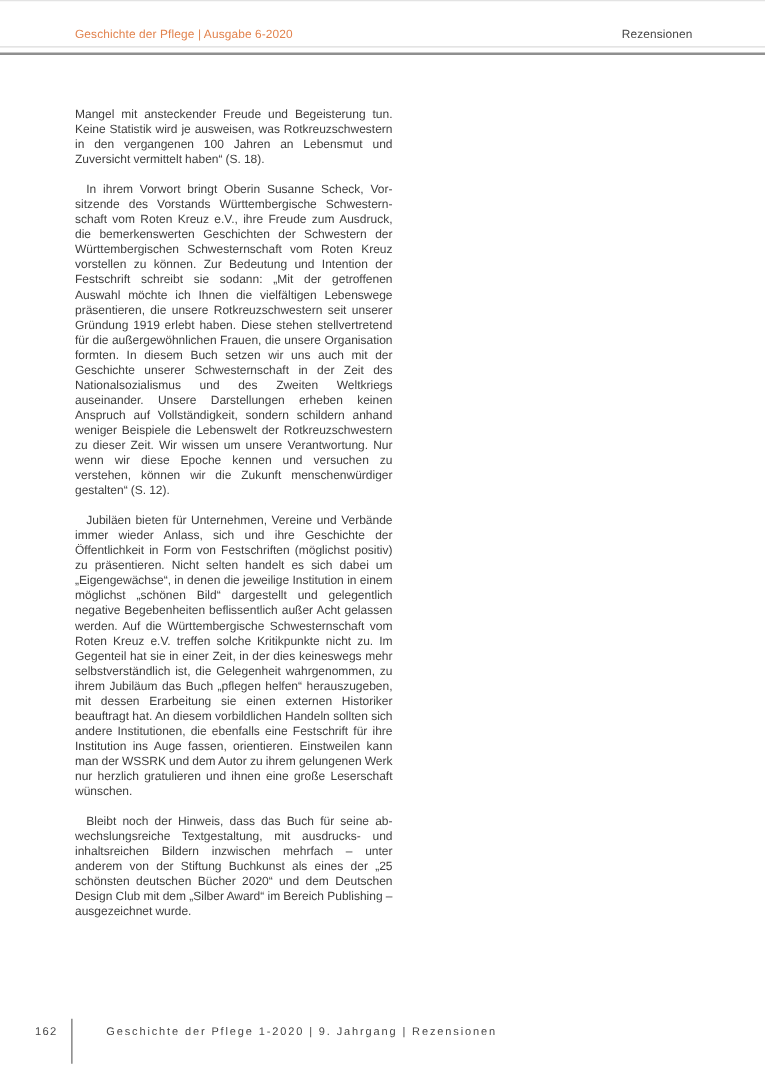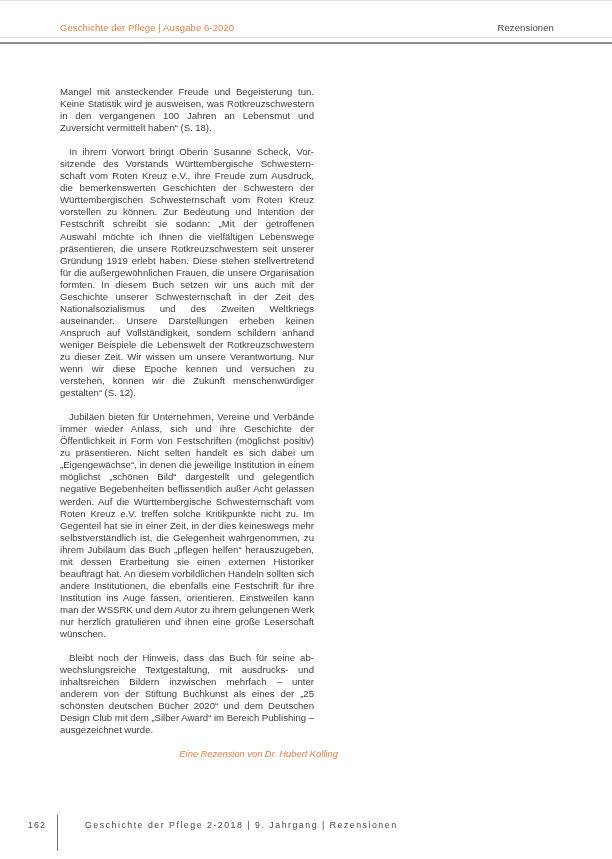--- a/index.html
+++ b/index.html
@@ -67,20 +67,19 @@
 
 <main class="article-column">
   <p>Mangel mit ansteckender Freude und Begeisterung tun. Keine Statistik wird je ausweisen, was Rotkreuz­schwes­tern in den vergangenen 100 Jahren an Lebensmut und Zuversicht vermittelt haben“ (S. 18).</p>
 
   <p class="indent"><span>In ihrem Vorwort bringt </span><span class="italic">Oberin Susanne Scheck</span><span>, Vor­sitzende des Vorstands Württembergische Schwes­tern­schaft vom Roten Kreuz e.V., ihre Freude zum Ausdruck, die bemerkenswerten Geschichten der Schwestern der Württembergischen Schwestern­schaft vom Roten Kreuz vorstellen zu können. Zur Bedeutung und Intention der Festschrift schreibt sie sodann: „Mit der getroffenen Auswahl möchte ich Ihnen die vielfäl­tigen Lebenswege präsentieren, die unsere Rotkreuz­schwestern seit unserer Gründung 1919 erlebt haben. Diese stehen stellvertretend für die außergewöhn­lichen Frauen, die unsere Organisation formten. In diesem Buch setzen wir uns auch mit der Geschichte unserer Schwestern­schaft in der Zeit des National­sozialismus und des Zweiten Weltkriegs auseinander. Unsere Dar­stellungen erheben keinen Anspruch auf Vollständig­keit, sondern schildern anhand weniger Beispiele die Lebenswelt der Rotkreuz­schwestern zu dieser Zeit. Wir wissen um unsere Verantwortung. Nur wenn wir diese Epoche kennen und versuchen zu verstehen, können wir die Zukunft menschenwürdiger gestalten“ (S. 12).</span></p>
 
   <p class="indent">Jubiläen bieten für Unternehmen, Vereine und Ver­bände immer wieder Anlass, sich und ihre Geschichte der Öffentlichkeit in Form von Festschriften (möglichst positiv) zu präsentieren. Nicht selten handelt es sich da­bei um „Eigengewächse“, in denen die jeweilige Institu­tion in einem möglichst „schönen Bild“ dargestellt und gelegentlich negative Begebenheiten beflissentlich au­ßer Acht gelassen werden. Auf die Württembergische Schwestern­schaft vom Roten Kreuz e.V. treffen solche Kritikpunkte nicht zu. Im Gegenteil hat sie in einer Zeit, in der dies keineswegs mehr selbstverständlich ist, die Gelegenheit wahrgenommen, zu ihrem Jubiläum das Buch „pflegen helfen“ herauszugeben, mit dessen Er­arbeitung sie einen externen Historiker beauftragt hat. An diesem vorbildlichen Handeln sollten sich andere Institutionen, die ebenfalls eine Festschrift für ihre In­stitution ins Auge fassen, orientieren. Einstweilen kann man der WSSRK und dem Autor zu ihrem gelungenen Werk nur herzlich gratulieren und ihnen eine große Le­serschaft wünschen.</p>
 
   <p class="indent">Bleibt noch der Hinweis, dass das Buch für seine ab­wechslungsreiche Textgestaltung, mit ausdrucks- und inhaltsreichen Bildern inzwischen mehrfach – unter anderem von der Stiftung Buchkunst als eines der „25 schönsten deutschen Bücher 2020“ und dem Deut­schen Design Club mit dem „Silber Award“ im Bereich Publishing – ausgezeichnet wurde.</p>
 
-  <p class="signature">Eine Rezension von Dr. Hubert Kolling</p>
 </main>
 
 <footer class="page-footer">
   <span class="page-number">162</span>
   <span class="footer-divider"></span>
-  <span class="footer-text">Geschichte der Pflege 2-2018 | 9. Jahrgang | Rezensionen</span>
+  <span class="footer-text">Geschichte der Pflege 1-2020 | 9. Jahrgang | Rezensionen</span>
 </footer>
 
 </body></html>

